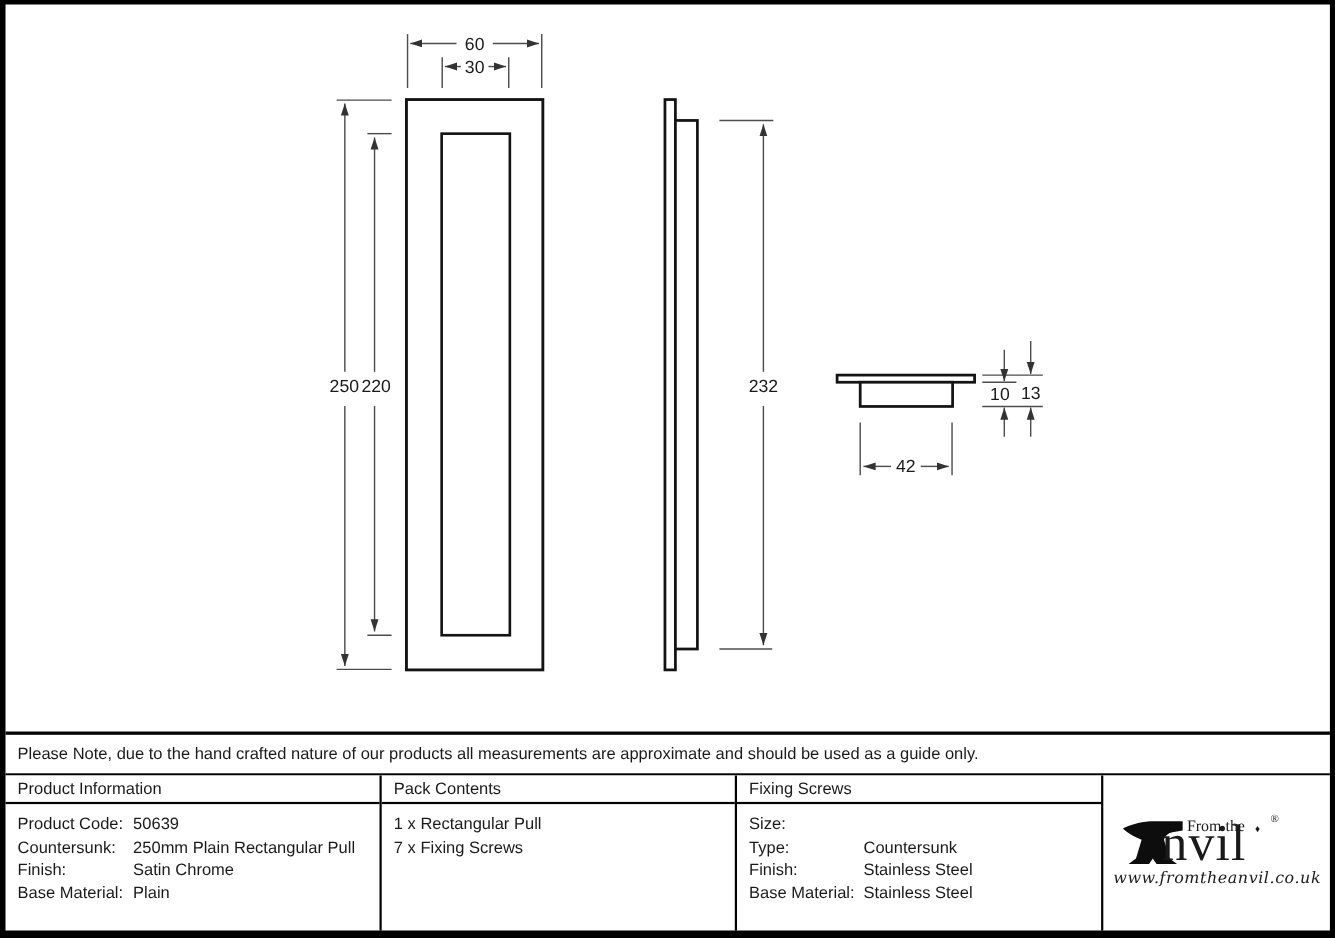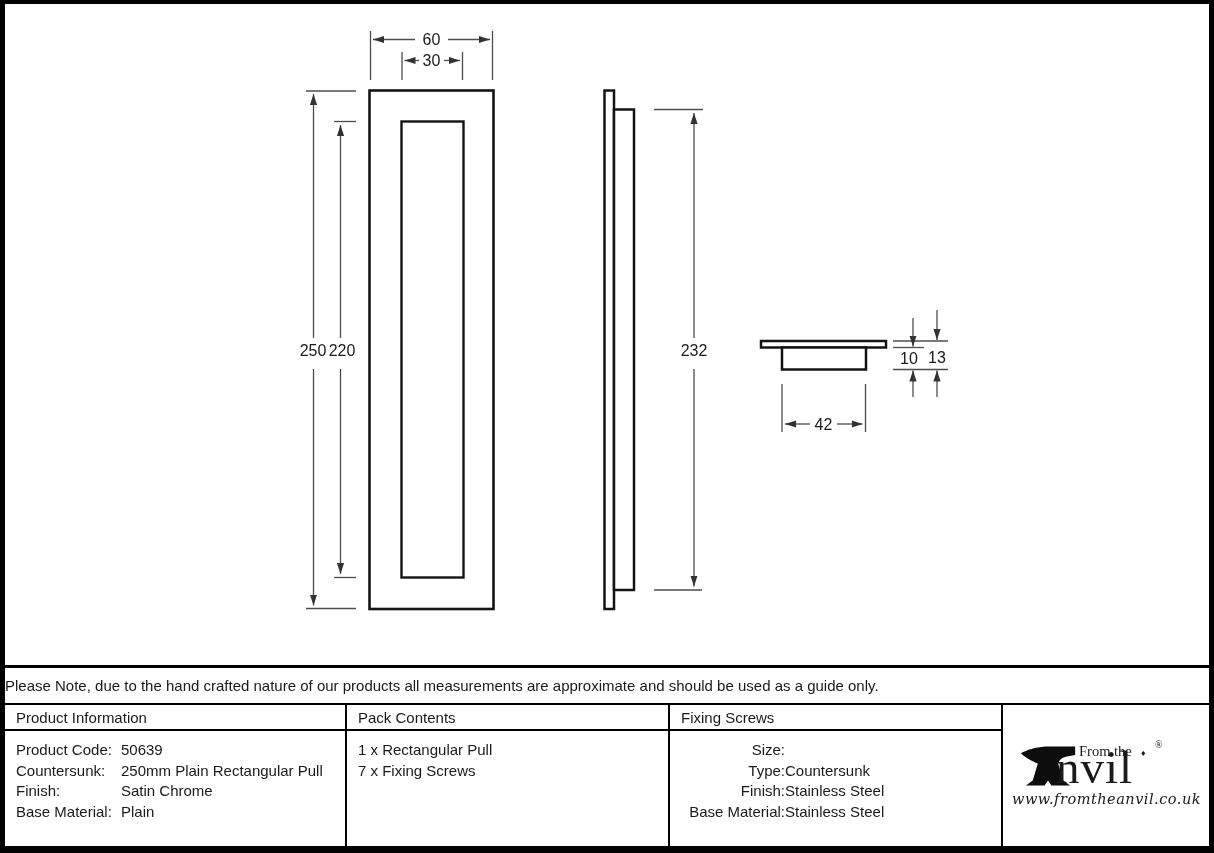--- a/index.html
+++ b/index.html
@@ -4,33 +4,33 @@
 <style>
   html,body{margin:0;padding:0;background:#ffffff;}
   body{font-family:"Liberation Sans",sans-serif;color:#1a1a1a;-webkit-font-smoothing:antialiased;}
   .page{position:relative;width:1214px;height:853px;background:#fff;overflow:hidden;}
   .frame{position:absolute;inset:0;border-style:solid;border-color:#000;border-width:4px 5px 7px 5px;pointer-events:none;z-index:9;}
   .drawing-svg{position:absolute;left:0;top:0;}
   .dim-text{font-family:"Liberation Sans",sans-serif;font-size:16px;fill:#1a1a1a;text-anchor:middle;}
   
   .note-row{position:absolute;left:5px;right:5px;top:665px;height:40px;box-sizing:border-box;
     border-top:3.5px solid #000;border-bottom:2.5px solid #000;display:flex;align-items:center;
-    font-size:15px;background:#fff;}
+    padding-left:11px;font-size:15px;background:#fff;}
   
   .spec-table{position:absolute;left:5px;right:5px;top:705px;bottom:7px;display:flex;background:#fff;}
   .col{box-sizing:border-box;display:flex;flex-direction:column;}
   .col.bordered{border-right:2.5px solid #000;}
   .c1{width:342px;} .c2{width:323px;} .c3{width:333px;} .c4{flex:1;}
   .col-header{height:26px;box-sizing:border-box;border-bottom:2.5px solid #000;display:flex;
     align-items:center;padding-left:11px;font-size:15px;}
   .col-body{padding:9px 4px 0 11px;font-size:15px;line-height:20.6px;}
   .kv{display:flex;}
   .kv .k{flex:0 0 105px;}
   .kv .v{flex:1;}
-  .c3 .kv .k{flex:0 0 104px;text-align:right;}
+  .c3 .kv .k{flex:0 0 104px;}
   
   .logo-cell{align-items:center;justify-content:center;}
   .logo{position:relative;width:172px;height:76px;}
   .anvil-svg{position:absolute;left:0;top:3px;}
   .from-the{position:absolute;left:59px;top:5px;font-family:"Liberation Serif",serif;font-size:14.5px;}
   .diamond{position:absolute;left:121px;top:10px;font-size:9px;}
   .reg{position:absolute;left:135px;top:1px;font-family:"Liberation Serif",serif;font-size:10px;}
   .nvil{position:absolute;left:36px;top:6px;font-family:"Liberation Serif",serif;font-size:47px;line-height:1;letter-spacing:1px;}
   .website{position:absolute;left:-8px;right:-8px;top:53px;text-align:center;font-family:"DejaVu Serif",serif;
     font-style:italic;font-size:14.5px;letter-spacing:0.5px;}

